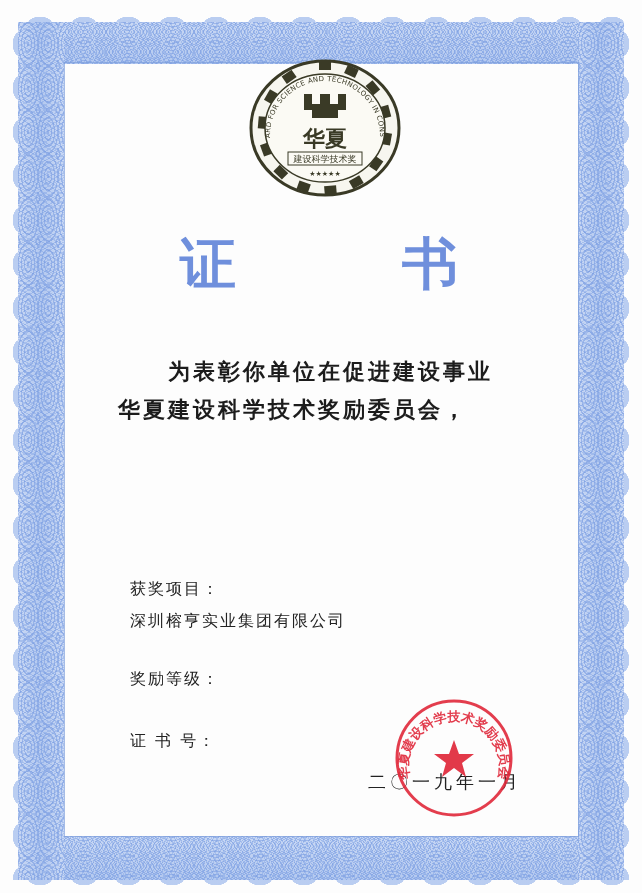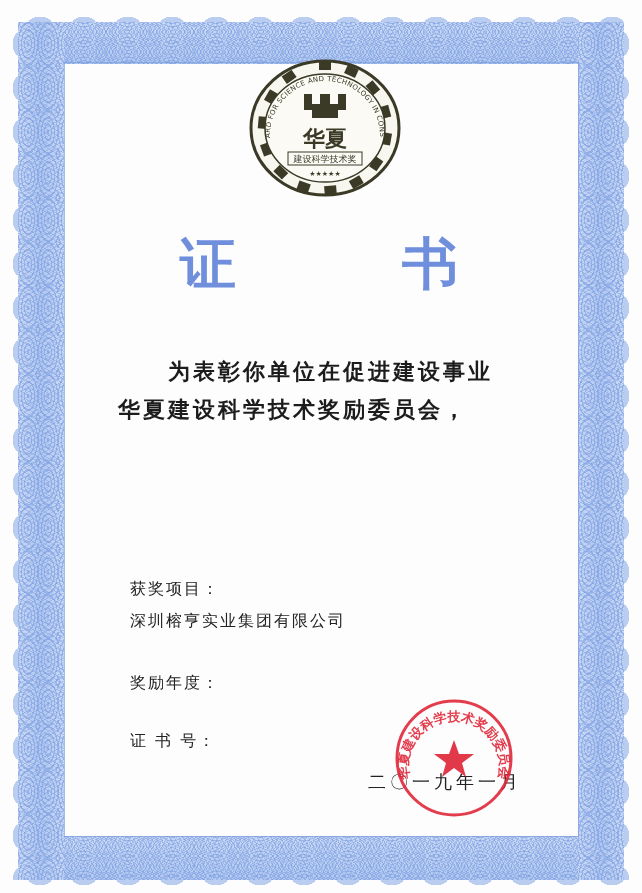--- a/index.html
+++ b/index.html
@@ -167,23 +167,23 @@
   </div>
 
   <div class="details">
     <div class="row tall">
       <span class="label">获奖项目：</span>
     </div>
     <div class="row">
       <span class="value">深圳榕亨实业集团有限公司</span>
     </div>
     <div class="row">
-    </div>
-    <div class="row">
-      <span class="label">奖励年度：</span>
+      <span class="label">奖励等级：</span>
+    </div>
+    <div class="row">
     </div>
     <div class="row">
       <span class="label">证 书 号：</span>
     </div>
   </div>
 
   <div class="date">二〇一九年一月</div>
 
   <div class="seal">
     <svg viewBox="0 0 124 124">

